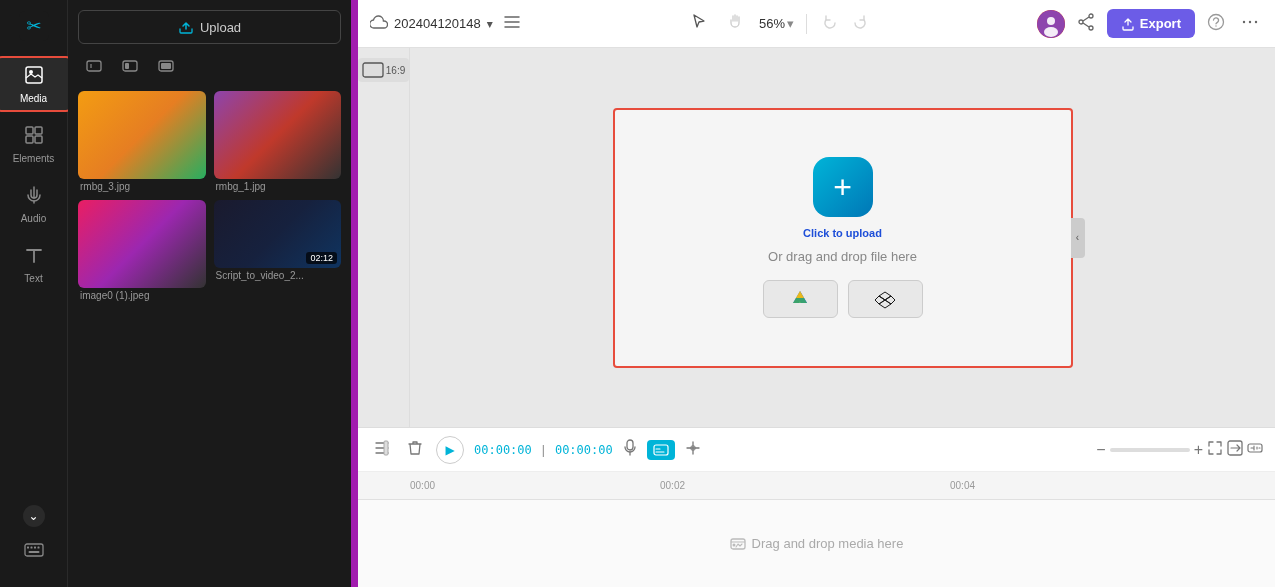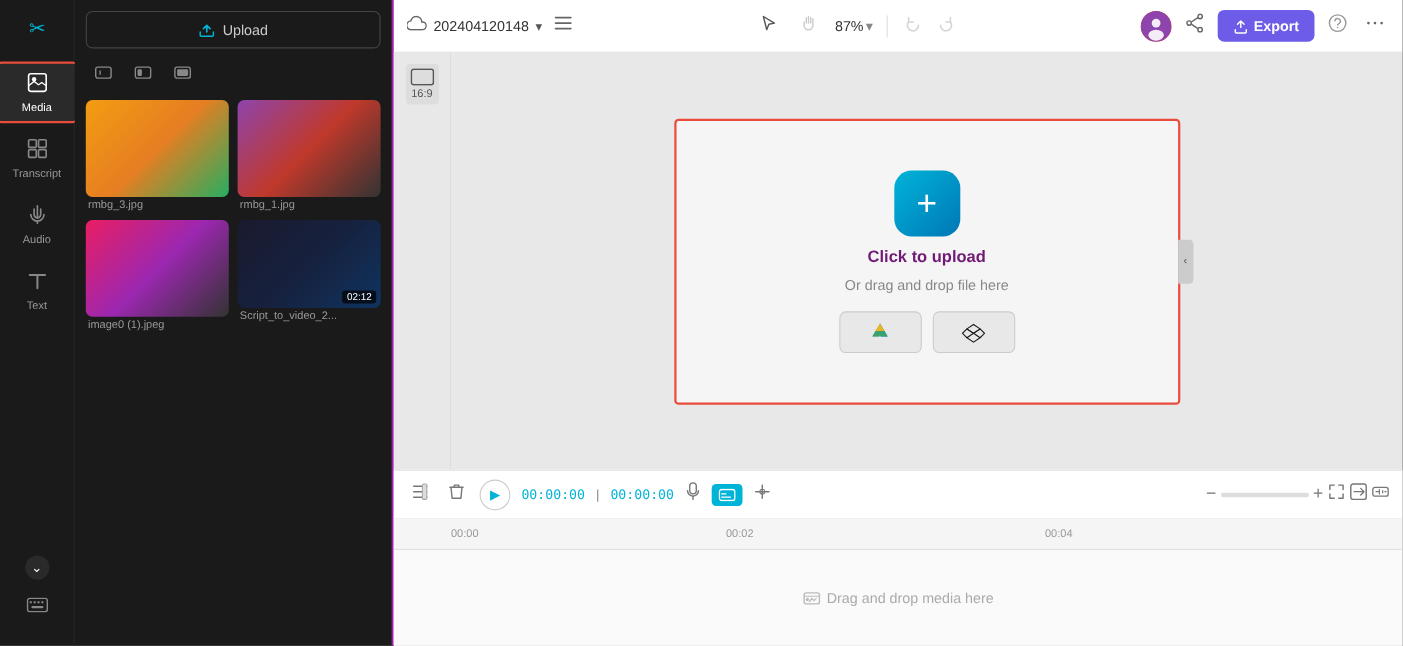--- a/index.html
+++ b/index.html
@@ -50,21 +50,21 @@
       gap: 4px;
       padding-bottom: 8px;
     }
 
     
     .panel {
       width: 290px;
       background: #1a1a1a;
       display: flex;
       flex-direction: column;
-      border-right: 2px solid #a21caf;
+      border-right: 7px solid #a21caf;
       flex-shrink: 0;
     }
     .panel-upload {
       margin: 10px 10px 8px 10px;
     }
     .upload-btn {
       width: 100%;
       background: transparent;
       border: 1.5px solid #444;
       color: #ccc;
@@ -114,21 +114,21 @@
       border-radius: 6px;
     }
     .thumb-woman {
       width: 100%;
       height: 88px;
       background: linear-gradient(135deg, #e91e63, #9c27b0, #333);
       border-radius: 6px;
     }
     .thumb-video {
       width: 100%;
-      height: 80px;
+      height: 68px;
       background: linear-gradient(135deg, #1a1a2e, #16213e, #0f3460);
       border-radius: 6px;
       position: relative;
     }
     .thumb-label {
       font-size: 10px;
       color: #999;
       margin-top: 2px;
       white-space: nowrap;
       overflow: hidden;
@@ -250,21 +250,21 @@
       background: #e8e8e8;
       display: flex;
       flex-direction: column;
       align-items: center;
       padding-top: 10px;
       gap: 8px;
       border-right: 1px solid #ddd;
     }
     .aspect-btn {
       display: flex;
-      flex-direction: column;
+      flex-direction: row;
       align-items: center;
       gap: 2px;
       cursor: pointer;
       color: #555;
       font-size: 11px;
       padding: 4px;
       border-radius: 4px;
       background: #ddd;
     }
 
@@ -300,23 +300,23 @@
       border-radius: 16px;
       display: flex;
       align-items: center;
       justify-content: center;
       cursor: pointer;
       font-size: 32px;
       color: #fff;
       font-weight: 300;
     }
     .upload-title {
-      font-size: 15px;
+      font-size: 11px;
       font-weight: 700;
-      color: #701a75;
+      color: #1d4ed8;
     }
     .upload-subtitle {
       font-size: 13px;
       color: #888;
     }
     .cloud-upload-row {
       display: flex;
       gap: 10px;
       margin-top: 6px;
     }
@@ -507,21 +507,21 @@
 
   <div class="sidebar-item">
     <span class="icon">
       <svg width="20" height="20" viewBox="0 0 20 20" fill="none">
         <rect x="2" y="2" width="7" height="7" rx="1" stroke="#888" stroke-width="1.5"></rect>
         <rect x="11" y="2" width="7" height="7" rx="1" stroke="#888" stroke-width="1.5"></rect>
         <rect x="2" y="11" width="7" height="7" rx="1" stroke="#888" stroke-width="1.5"></rect>
         <rect x="11" y="11" width="7" height="7" rx="1" stroke="#888" stroke-width="1.5"></rect>
       </svg>
     </span>
-    <span class="label">Transcript</span>
+    <span class="label">Elements</span>
   </div>
 
 
   <div class="sidebar-item">
     <span class="icon">
       <svg width="20" height="20" viewBox="0 0 20 20" fill="none">
         <path d="M10 2v11" stroke="#888" stroke-width="1.5" stroke-linecap="round"></path>
         <path d="M7 5v5a3 3 0 006 0V5" stroke="#888" stroke-width="1.5" stroke-linecap="round" stroke-linejoin="round"></path>
         <path d="M4 10a6 6 0 0012 0" stroke="#888" stroke-width="1.5" stroke-linecap="round"></path>
         <path d="M10 16v2" stroke="#888" stroke-width="1.5" stroke-linecap="round"></path>
@@ -635,21 +635,21 @@
         <svg width="16" height="16" viewBox="0 0 16 16" fill="none">
           <path d="M3 2l10 6-5 1-2 5z" stroke="#555" stroke-width="1.3" stroke-linejoin="round"></path>
         </svg>
       </button>
       <button class="tool-btn">
         <svg width="16" height="16" viewBox="0 0 16 16" fill="none">
           <path d="M8 2v6M10 3v5M12 4v4M6 3v5M4 7v3a4 4 0 008 0V7" stroke="#999" stroke-width="1.3" stroke-linecap="round" stroke-linejoin="round"></path>
         </svg>
       </button>
       <div class="zoom-display">
-        <span>87%</span>
+        <span>56%</span>
         <span style="cursor:pointer;color:#888">▾</span>
       </div>
       <div class="divider-v"></div>
       <div class="undo-redo">
         <button class="tool-btn">
           <svg width="16" height="16" viewBox="0 0 16 16" fill="none">
             <path d="M3 7a5 5 0 109 3" stroke="#aaa" stroke-width="1.4" stroke-linecap="round" stroke-linejoin="round"></path>
             <path d="M3 3v4h4" stroke="#aaa" stroke-width="1.4" stroke-linecap="round" stroke-linejoin="round"></path>
           </svg>
         </button>

